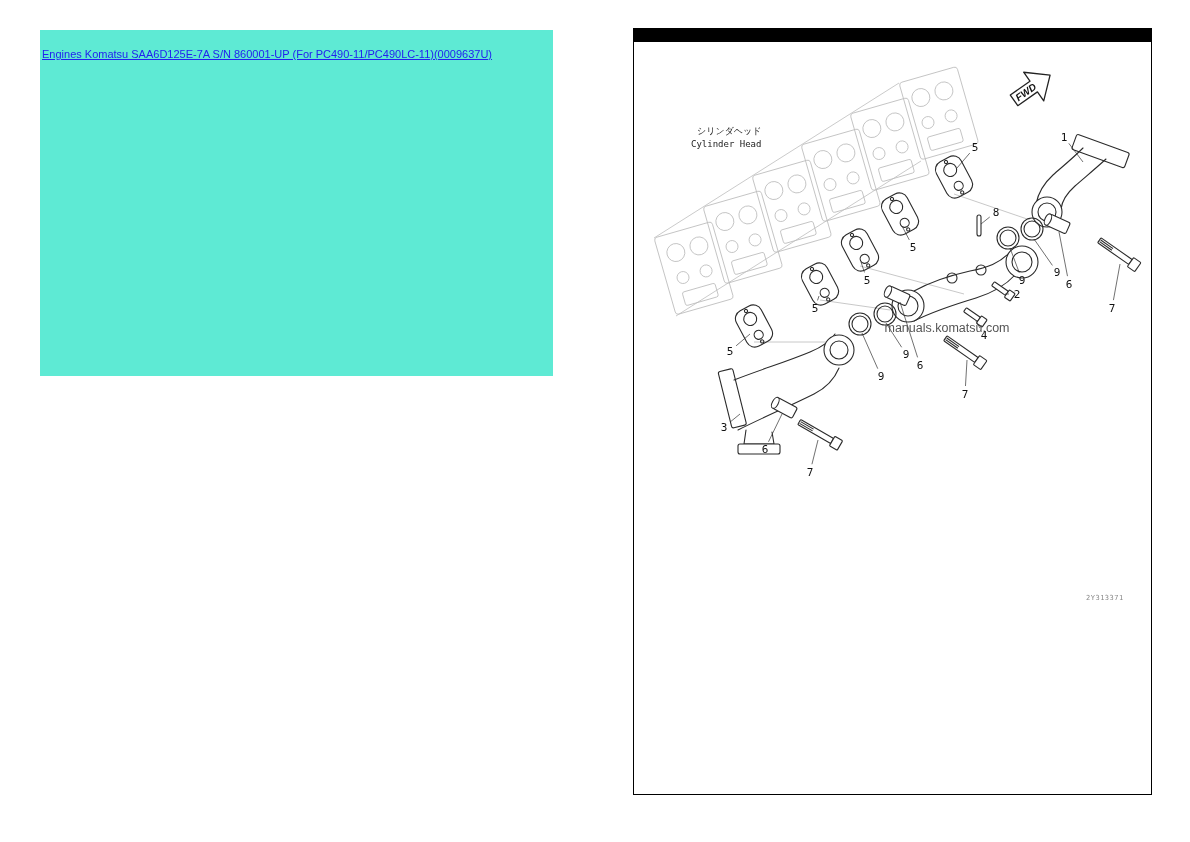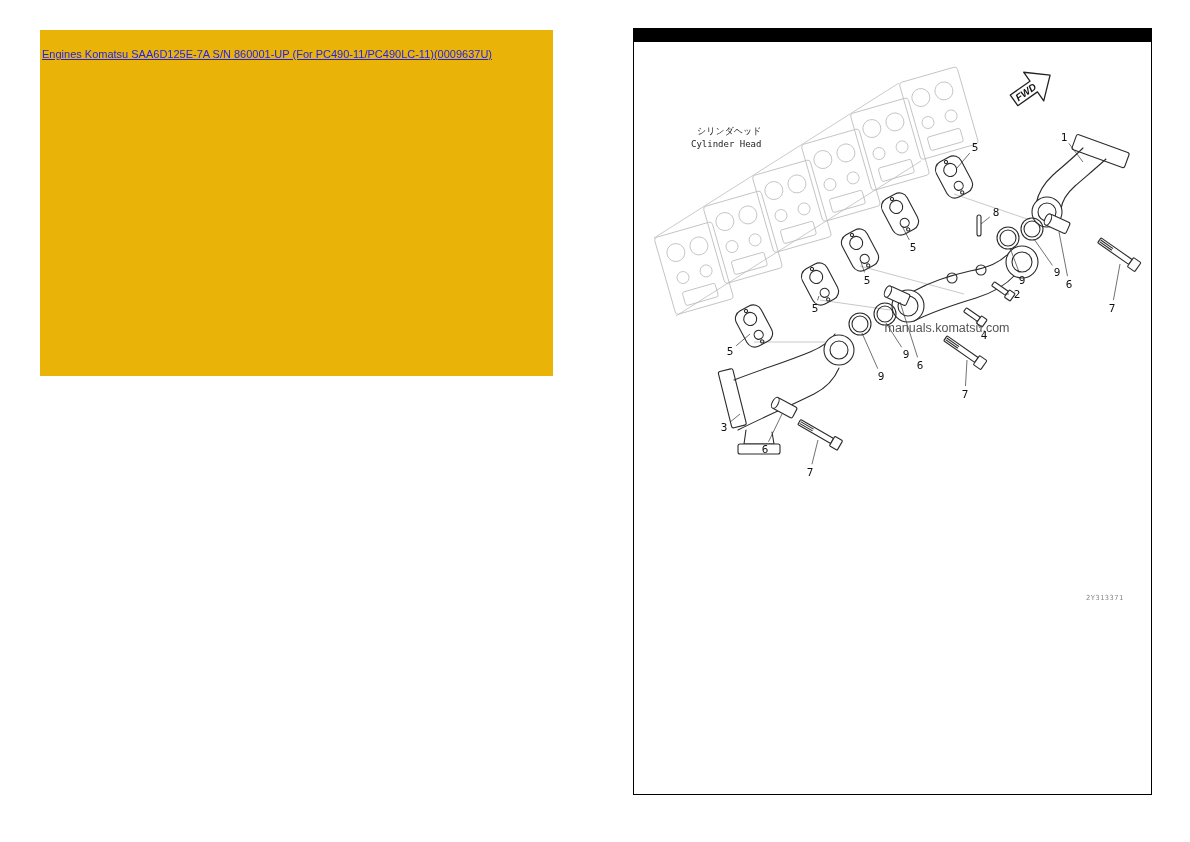--- a/index.html
+++ b/index.html
@@ -1,21 +1,21 @@
 <!DOCTYPE html>
 <html><head>
 <meta charset="utf-8">
 <style>
   *{margin:0;padding:0;box-sizing:border-box}
   html,body{width:1190px;height:842px;background:#ffffff;overflow:hidden;
     font-family:"Liberation Sans",sans-serif;position:relative}
 
   
   .link-block{position:absolute;left:40px;top:30px;width:513px;height:346px;
-    background:#eab308;padding:14px 2px 0 2px}
+    background:#5eead4;padding:14px 2px 0 2px}
   .nav-link{font-size:11px;line-height:13px;color:#2222ee;text-decoration:underline;
     cursor:pointer;word-break:break-word}
 
   
   .diagram-panel{position:absolute;left:633px;top:28px;width:519px;height:767px;
     border:1px solid #000;background:#fff}
   .panel-topbar{height:13px;background:#000}
   .diagram-svg{display:block}
 
   svg text{font-family:"DejaVu Sans Mono",monospace}

